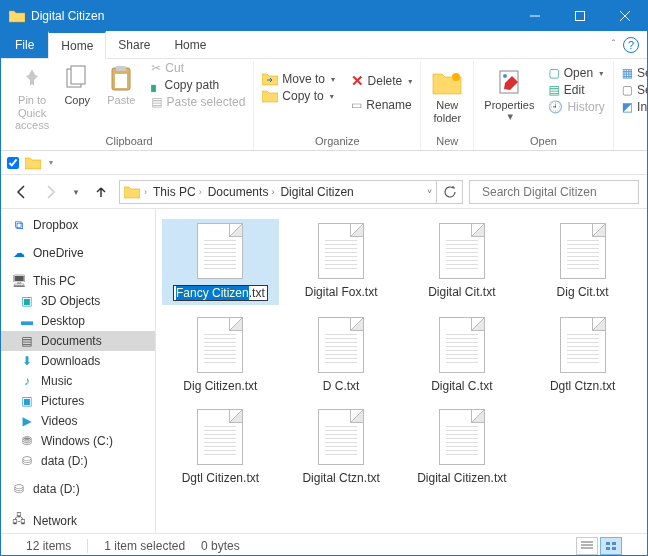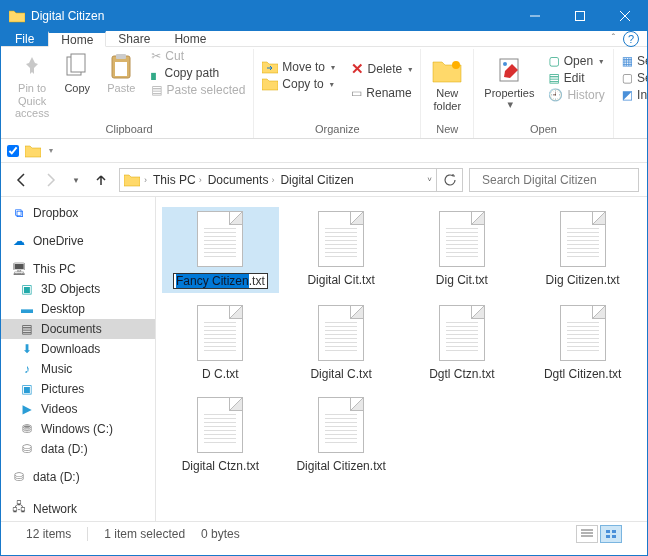--- a/index.html
+++ b/index.html
@@ -1,21 +1,21 @@
 <!DOCTYPE html>
 <html><head>
 <meta charset="utf-8">
 <style>
 *{margin:0;padding:0;box-sizing:border-box;font-family:"Segoe UI",Arial,sans-serif;font-size:12px;-webkit-font-smoothing:antialiased}
 body{background:#fff;width:648px;height:556px;overflow:hidden;border:1px solid #1979ca}
 .titlebar{height:30px;background:#1979ca;display:flex;align-items:center;color:#fff}
 .titlebar .folder-ico{margin:0 6px 0 8px}
 .titlebar .title{flex:1;font-size:12px}
 .titlebar .winbtn{width:45px;height:30px;display:flex;align-items:center;justify-content:center;color:#fff}
-.menubar{height:16px;background:#fff;display:flex;align-items:stretch;border-bottom:1px solid #e5e5e5;position:relative}
+.menubar{height:28px;background:#fff;display:flex;align-items:stretch;border-bottom:1px solid #e5e5e5;position:relative}
 .menubar .filetab{background:#1979ca;color:#fff;padding:0 14px;display:flex;align-items:center;font-size:12px}
 .menubar .tab{padding:0 12px;display:flex;align-items:center;color:#444;font-size:12px}
 .menubar .tab.active{border-top:2px solid #1979ca;border-left:1px solid #e5e5e5;border-right:1px solid #e5e5e5;border-bottom:1px solid #fff;background:#fff;margin-bottom:-1px}
 .menubar .right{margin-left:auto;display:flex;align-items:center;gap:8px;padding-right:8px}
 .help{width:16px;height:16px;border-radius:50%;border:1px solid #1979ca;color:#1979ca;display:flex;align-items:center;justify-content:center;font-size:11px}
 .ribbon{height:92px;background:#fff;border-bottom:1px solid #ddd;display:flex;padding:2px 4px 0}
 .rgroup{display:flex;flex-direction:column;align-items:center;justify-content:flex-end;border-right:1px solid #eee;padding:0 4px}
 .rgroup:last-child{border-right:none}
 .rgroup .gbody{flex:1;display:flex;align-items:flex-start;padding-top:4px}
 .rgroup .glabel{font-size:11px;color:#666;padding:1px 0 3px}
@@ -49,21 +49,21 @@
 .content{flex:1;overflow:auto;padding:10px 6px;position:relative}
 .filegrid{display:grid;grid-template-columns:repeat(4,1fr);gap:8px 4px}
 .fileitem{display:flex;flex-direction:column;align-items:center;padding:4px;text-align:center}
 .fileitem .thumb{width:58px;height:58px;position:relative;margin-bottom:4px}
 .doc-icon{width:46px;height:56px;background:#fff;border:1px solid #bbb;position:relative;margin:0 auto}
 .doc-icon::before{content:"";position:absolute;top:0;right:0;width:12px;height:12px;background:linear-gradient(135deg,#fff 0%,#fff 49%,#bbb 50%,#e8e8e8 51%);border-left:1px solid #bbb;border-bottom:1px solid #bbb}
 .doc-lines{position:absolute;top:16px;left:6px;right:6px;bottom:6px;background:repeating-linear-gradient(to bottom,#ddd 0,#ddd 1px,transparent 1px,transparent 4px)}
 .fileitem.selected{background:#cde6f7}
 .fileitem .fname{font-size:12px;color:#333;max-width:100%;word-break:break-word}
 .fileitem.editing .fname{border:1px solid #333;background:#fff;padding:0 2px;display:inline-block}
-.fileitem.editing .hl{background:#0078d7;color:#0f172a}
+.fileitem.editing .hl{background:#0078d7;color:#fef9c3}
 .statusbar{height:24px;border-top:1px solid #e5e5e5;display:flex;align-items:center;padding:0 25px;gap:16px;color:#555;font-size:12px}
 .statusbar .sp{width:1px;height:14px;background:#ddd}
 .statusbar .viewbtns{margin-left:auto;display:flex;gap:2px}
 .vbtn{width:22px;height:18px;border:1px solid #ccc;display:flex;align-items:center;justify-content:center}
 .vbtn.active{background:#cde6f7;border-color:#7ab5e0}
 svg{display:block}
 </style>
 </head>
 <body>
 
@@ -391,20 +391,28 @@
             </div>
           </div>
         <span class="fname"><span class="hl">Fancy Citizen</span><span>.txt</span></span>
       </div>
       <div class="fileitem">
           <div class="thumb">
             <div class="doc-icon">
               <div class="doc-lines"></div>
             </div>
           </div>
+          <span class="fname">Digital Fox.txt</span>
+        </div>
+      <div class="fileitem">
+          <div class="thumb">
+            <div class="doc-icon">
+              <div class="doc-lines"></div>
+            </div>
+          </div>
           <span class="fname">Digital Cit.txt</span>
         </div>
       <div class="fileitem">
           <div class="thumb">
             <div class="doc-icon">
               <div class="doc-lines"></div>
             </div>
           </div>
           <span class="fname">Dig Cit.txt</span>
         </div>

